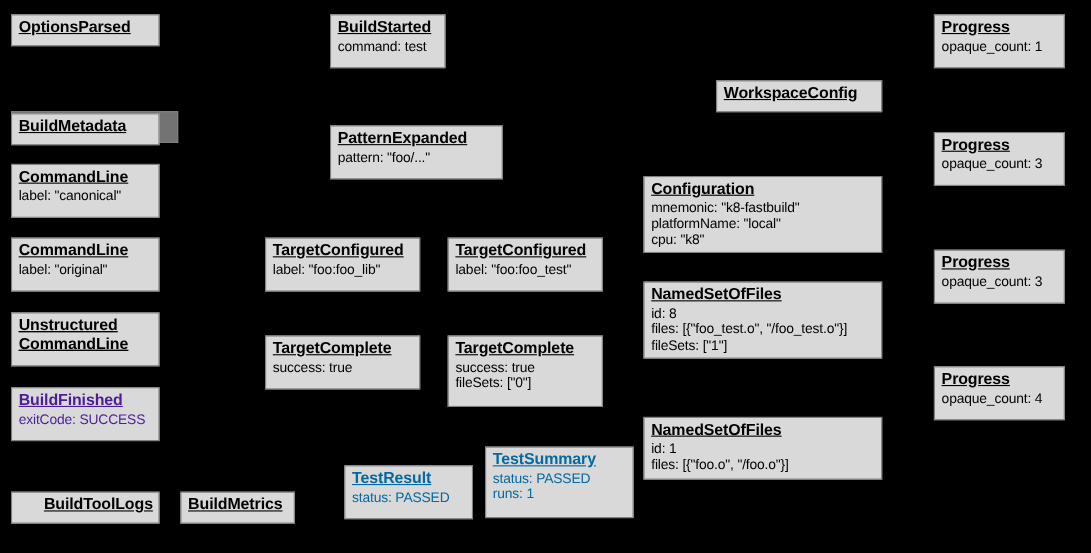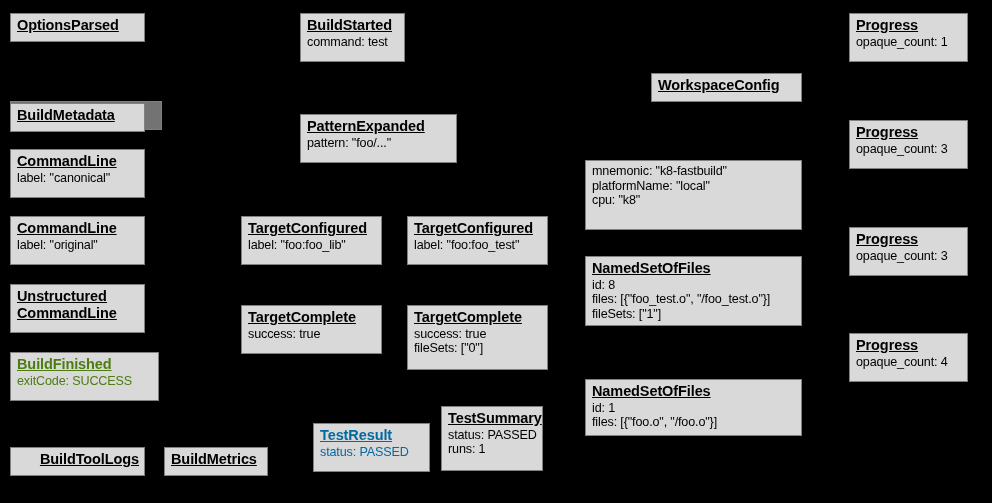--- a/index.html
+++ b/index.html
@@ -71,21 +71,21 @@
     </div>
     <div class="node" style="left: 10px; top: 216px; width: 135px; height: 49px; background: rgb(217, 217, 217); border-color: rgb(128, 128, 128); color: rgb(0, 0, 0);">
       <span class="node-title">CommandLine</span>
       <span class="node-fields">
         <span class="node-field">label: "original"</span>
       </span>
     </div>
     <div class="node" style="left: 10px; top: 284px; width: 135px; height: 49px; background: rgb(217, 217, 217); border-color: rgb(128, 128, 128); color: rgb(0, 0, 0); text-decoration: underline;">
       <span class="node-title wrap">Unstructured CommandLine</span>
     </div>
-    <div class="node" style="left: 10px; top: 352px; width: 149px; height: 49px; background: rgb(217, 217, 217); border-color: rgb(128, 128, 128); color: #4d7c0f;">
+    <div class="node" style="left: 10px; top: 352px; width: 135px; height: 49px; background: rgb(217, 217, 217); border-color: rgb(128, 128, 128); color: #4c1d95;">
       <span class="node-title">BuildFinished</span>
       <span class="node-fields">
         <span class="node-field">exitCode: SUCCESS</span>
       </span>
     </div>
     <div class="node" style="left: 10px; top: 447px; width: 135px; height: 29px; background: rgb(217, 217, 217); border-color: rgb(128, 128, 128); color: rgb(0, 0, 0); text-align: right;">
       <span class="node-title">BuildToolLogs</span>
     </div>
     <div class="node" style="left: 164px; top: 447px; width: 104px; height: 29px; background: rgb(217, 217, 217); border-color: rgb(128, 128, 128); color: rgb(0, 0, 0);">
       <span class="node-title">BuildMetrics</span>
@@ -126,31 +126,32 @@
         <span class="node-field">success: true</span>
         <span class="node-field">fileSets: ["0"]</span>
       </span>
     </div>
     <div class="node" style="left: 313px; top: 423px; width: 117px; height: 49px; background: rgb(217, 217, 217); border-color: rgb(128, 128, 128); color: #0369a1;">
       <span class="node-title">TestResult</span>
       <span class="node-fields">
         <span class="node-field">status: PASSED</span>
       </span>
     </div>
-    <div class="node" style="left: 441px; top: 406px; width: 102px; height: 65px; background: rgb(217, 217, 217); border-color: rgb(128, 128, 128); color: #000000;">
+    <div class="node" style="left: 441px; top: 406px; width: 135px; height: 65px; background: rgb(217, 217, 217); border-color: rgb(128, 128, 128); color: #0369a1;">
       <span class="node-title">TestSummary</span>
       <span class="node-fields">
         <span class="node-field">status: PASSED</span>
         <span class="node-field">runs: 1</span>
       </span>
     </div>
     <div class="node" style="left: 651px; top: 73px; width: 151px; height: 29px; background: rgb(217, 217, 217); border-color: rgb(128, 128, 128); color: rgb(0, 0, 0);">
       <span class="node-title">WorkspaceConfig</span>
     </div>
     <div class="node" style="left: 585px; top: 160px; width: 217px; height: 70px; background: rgb(217, 217, 217); border-color: rgb(128, 128, 128); color: rgb(0, 0, 0);">
+      <span class="node-title">Configuration</span>
       <span class="node-fields">
         <span class="node-field">mnemonic: "k8-fastbuild"</span>
         <span class="node-field">platformName: "local"</span>
         <span class="node-field">cpu: "k8"</span>
       </span>
     </div>
     <div class="node" style="left: 585px; top: 256px; width: 217px; height: 70px; background: rgb(217, 217, 217); border-color: rgb(128, 128, 128); color: rgb(0, 0, 0);">
       <span class="node-title">NamedSetOfFiles</span>
       <span class="node-fields">
         <span class="node-field">id: 8</span>

